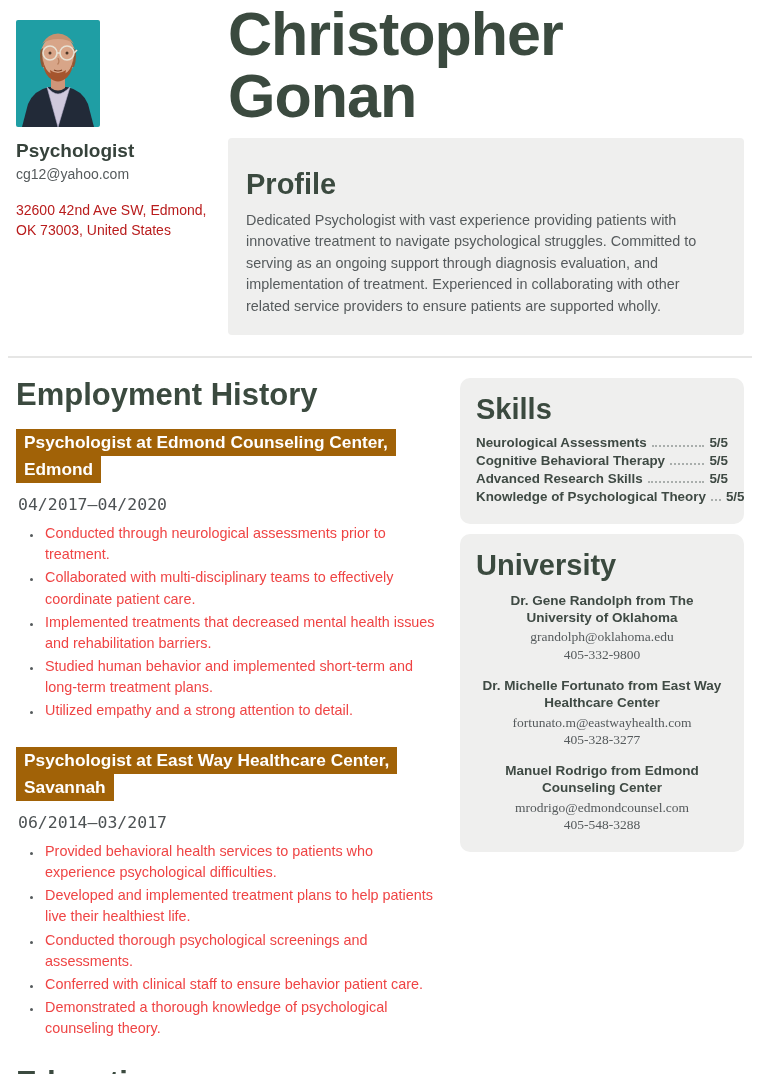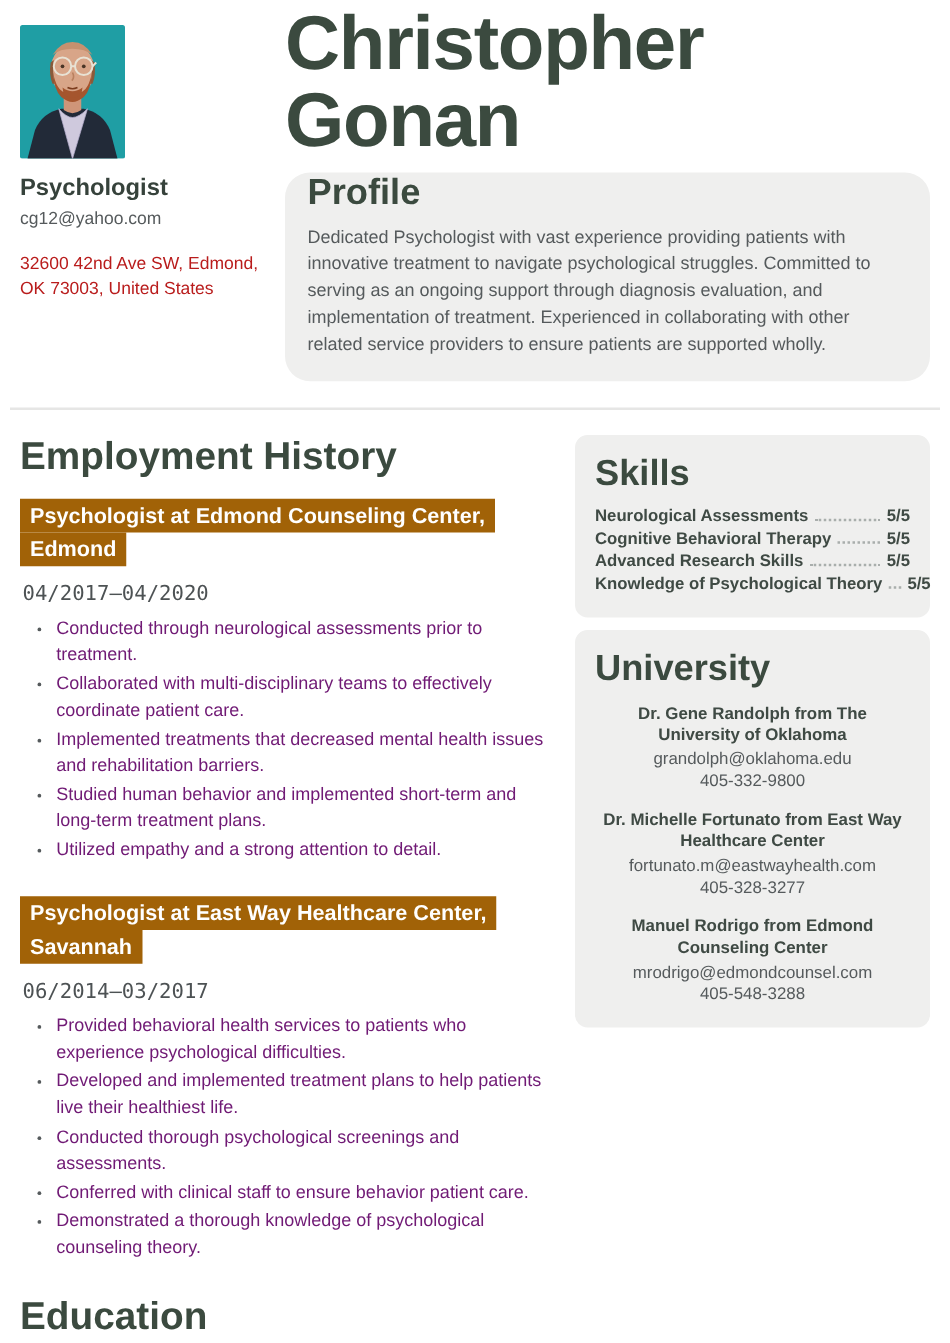--- a/index.html
+++ b/index.html
@@ -22,22 +22,22 @@
   .contact-block { margin-top:3px; }
   .address-block { margin-top:16px; font-size:14px; color:#b91c1c; line-height:1.42; max-width:200px; }
 
   .header-right { flex:1; padding-top:4px; padding-left:0; }
   .name {
     margin:0; font-size:61px; line-height:1.01; font-weight:700;
     color:#3b4a3f; letter-spacing:-1px;
   }
 
   .profile-box {
-    background:#efefee; border-radius:20px;
-    margin-top:11px; padding:0 18px 17px 18px;
+    background:#efefee; border-radius:4px;
+    margin-top:11px; padding:30px 18px 17px 18px;
   }
   .box-heading {
     margin:0; font-size:29px; font-weight:700; color:#3b4a3f; line-height:1.15;
   }
   .profile-text {
     margin-top:8px; font-size:14.4px; line-height:1.5; color:#555a5c;
   }
 
   
   .divider { border:none; border-top:2px solid #e6e6e5; margin:21px -8px 0 -8px; }
@@ -54,21 +54,21 @@
   .entry-title span {
     background:#a16207; color:#ffffff; padding:3px 8px 4px 8px;
     -webkit-box-decoration-break:clone; box-decoration-break:clone;
   }
   .entry-dates {
     font-family:"DejaVu Sans Mono","Liberation Mono",monospace;
     font-size:16.5px; color:#4d5254; margin:11px 0 9px 2px; letter-spacing:0;
   }
   ul.bullets { margin:0 0 25px 0; padding-left:27px; }
   ul.bullets li {
-    font-size:14.4px; line-height:1.47; color:#701a75; margin-bottom:2px;
+    font-size:14.4px; line-height:1.47; color:#ef4444; margin-bottom:2px;
     padding-left:2px;
   }
   ul.bullets li::marker { color:#555a5c; font-size:11px; }
 
   .education-section { margin-top:27px; }
 
   
   .side-box { background:#efefee; border-radius:10px; padding:15px 16px 17px 16px; }
   .skills-box { }
   .refs-box { margin-top:10px; }
@@ -76,21 +76,21 @@
   .skill-rows { margin-top:9px; }
   .skill-row { display:flex; align-items:baseline; margin-bottom:2.5px; }
   .skill-name { font-size:13.4px; font-weight:700; color:#3f4a44; white-space:nowrap; line-height:1.15; }
   .skill-leader { flex:1; border-bottom:2px dotted #a9aeac; margin:0 5px 3px 5px; min-width:10px; }
   .skill-level { font-size:13.4px; font-weight:700; color:#3f4a44; }
 
   .ref-list { margin-top:10px; }
   .ref-item { margin-bottom:14px;text-align:center; }
   .ref-item:last-child { margin-bottom:2px; }
   .ref-name { font-size:13.5px; font-weight:700; color:#3f4a44; line-height:1.28; margin-bottom:2px; }
-  .ref-email, .ref-phone { font-size:13.5px; color:#555a5c; line-height:1.28; }
+  .ref-email, .ref-phone { font-size:13.5px; color:#555a5c; line-height:1.28;font-family:Liberation Serif, serif; }
 </style>
 </head>
 <body>
 
 <div class="page">
 
   <div class="header">
 
     <div class="left-info">
       <div class="photo-frame">

